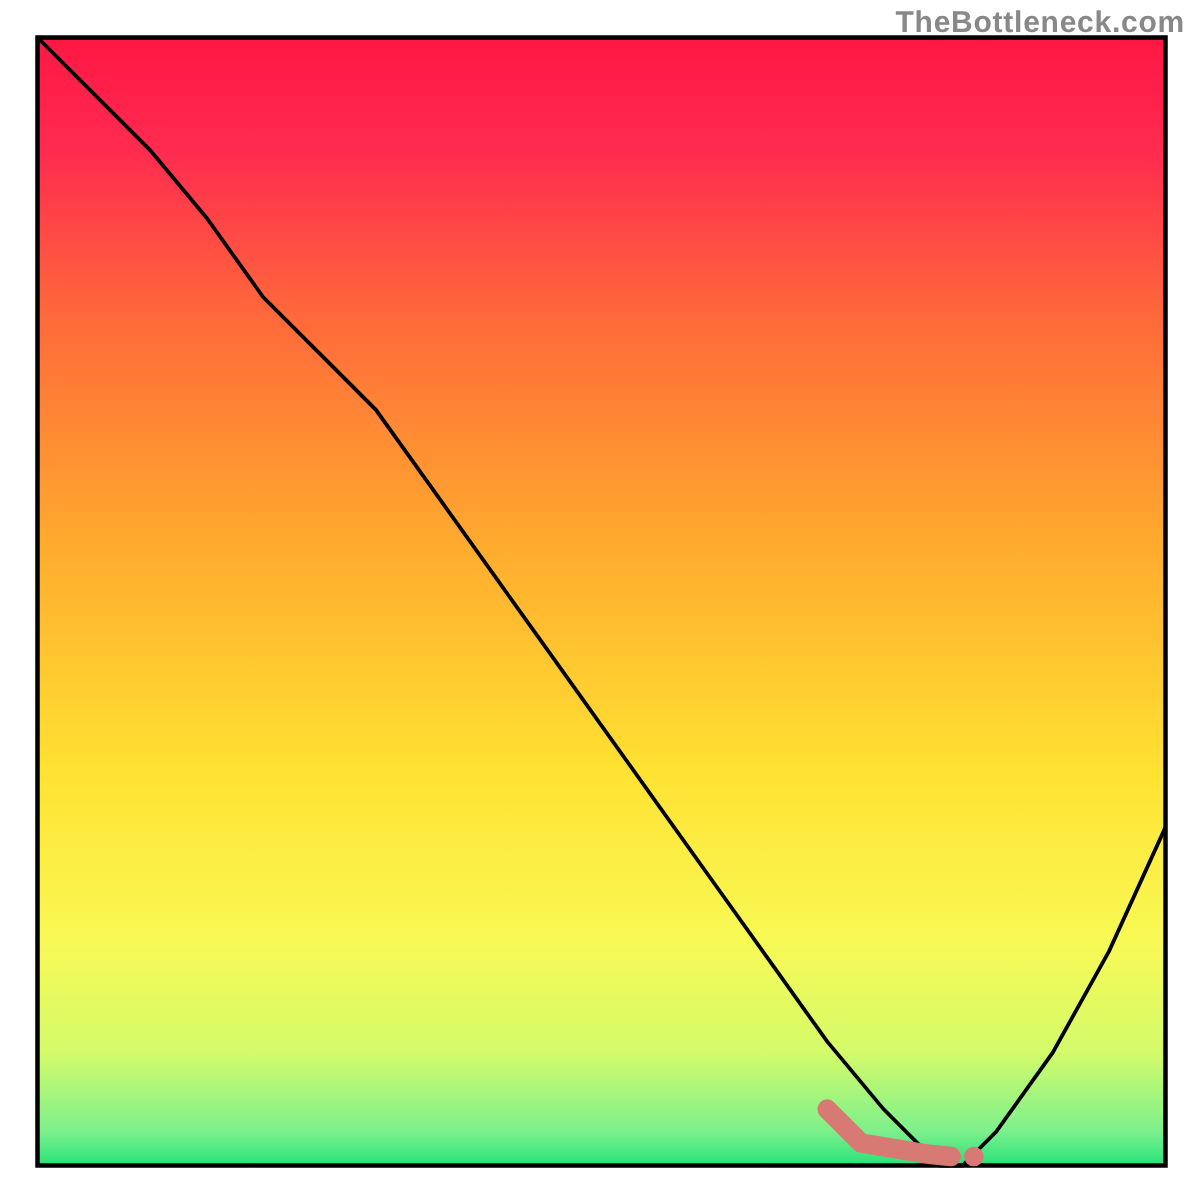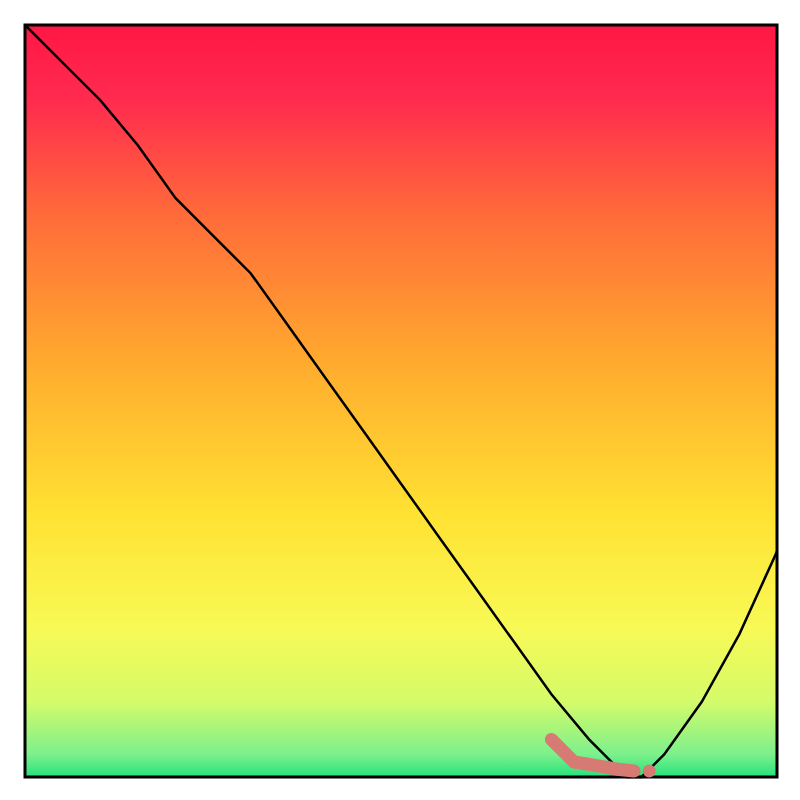--- a/index.html
+++ b/index.html
@@ -25,20 +25,21 @@
     letter-spacing: 0.5px;
   }
   svg {
     display: block;
   }
 </style>
 </head>
 <body>
 
 <div id="container">
+  <div id="watermark">TheBottleneck.com</div>
 
   <svg id="plot-svg" width="800" height="800" viewBox="0 0 800 800">
     <defs>
       <linearGradient id="bg-grad" x1="0" y1="0" x2="0" y2="1">
           <stop offset="0%" stop-color="#ff1744"></stop>
           <stop offset="10%" stop-color="#ff2b4f"></stop>
           <stop offset="25%" stop-color="#ff6a3a"></stop>
           <stop offset="45%" stop-color="#ffab2e"></stop>
           <stop offset="65%" stop-color="#ffe232"></stop>
           <stop offset="80%" stop-color="#f8f955"></stop>

